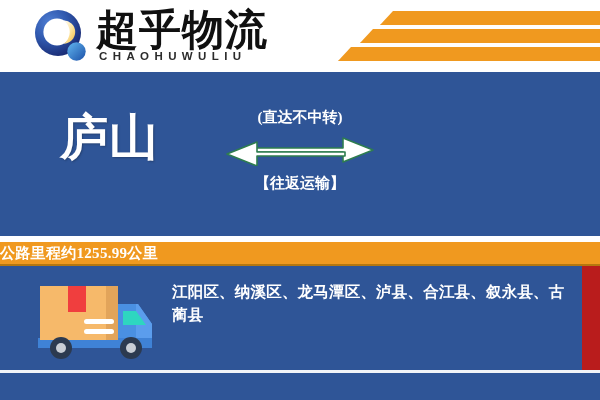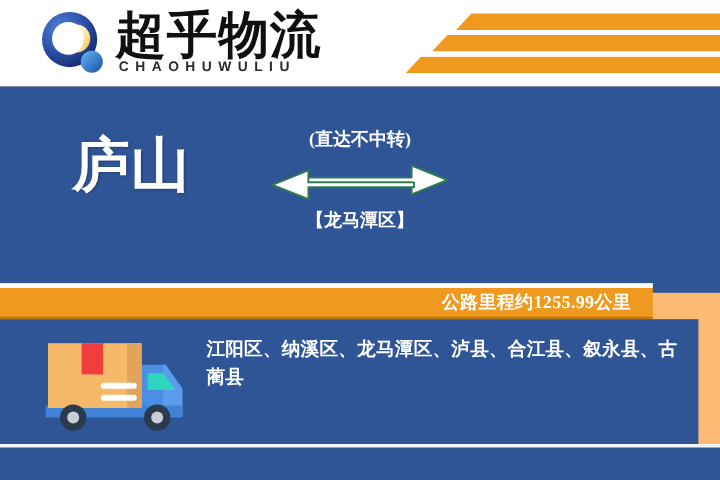--- a/index.html
+++ b/index.html
@@ -3,21 +3,21 @@
 <meta charset="utf-8">
 <style>
   html,body{margin:0;padding:0;}
   body{
     width:600px;height:400px;overflow:hidden;
     font-family:"Liberation Sans","DejaVu Sans",sans-serif;
     background:#ffffff;
   }
   #banner{
     position:relative;width:600px;height:400px;overflow:hidden;
-    background:#fdba74;
+    background:#b91c1c;
   }
 
   
   .header{
     position:absolute;left:0;top:0;width:600px;height:72px;
     background:#ffffff;overflow:hidden;
   }
   .logo-mark{
     position:absolute;left:33px;top:9px;width:56px;height:56px;
   }
@@ -72,25 +72,25 @@
   }
   .mid-bot{
     font-family:"Liberation Serif","DejaVu Serif",serif;
     font-size:15px;color:#ffffff;font-weight:bold;
     line-height:18px;white-space:nowrap;margin-top:4px;
   }
   .arrows{ width:170px;height:40px;margin:5px 0 2px 0; }
 
   
   .infobar{
-    position:absolute;left:0;top:236px;width:544px;height:30px;
+    position:absolute;left:0;top:236px;width:600px;height:30px;
     background:#f0991f;
-    border-top:4px solid #ffffff;border-bottom:2px solid #b5770f;
+    border-top:6px solid #ffffff;border-bottom:2px solid #b5770f;
     box-sizing:border-box;
-    display:flex;align-items:center;justify-content:flex-end;
+    display:flex;align-items:center;justify-content:flex-start;
   }
   .infobar-text{
     font-family:"Liberation Serif","DejaVu Serif",serif;
     font-size:15px;font-weight:bold;color:#ffffff;white-space:nowrap;
     letter-spacing:.3px;
   }
   .infobar-gap{ display:inline-block;width:18px; }
 
   
   .coverage{
@@ -164,21 +164,21 @@
 
       <span class="arrows">
         <svg width="170" height="40" viewBox="0 0 170 40">
 
           <path d="M40 22 L128 22 L128 12 L158 24 L128 36 L128 26 L40 26 Z" fill="#ffffff" stroke="#2e7d4f" stroke-width="1.6" stroke-linejoin="round"></path>
 
           <path d="M130 26 L42 26 L42 36 L12 24 L42 12 L42 22 L130 22 Z" fill="#ffffff" stroke="#2e7d4f" stroke-width="1.6" stroke-linejoin="round" transform="translate(0,4)"></path>
         </svg>
       </span>
 
-      <div class="mid-bot">【龙马潭区】</div>
+      <div class="mid-bot">【往返运输】</div>
     </div>
 
   </div>
 
   <div class="infobar">
     <span class="infobar-text">公路里程约1255.99公里</span>
     <span class="infobar-gap"></span>
   </div>
 
   <div class="coverage">

